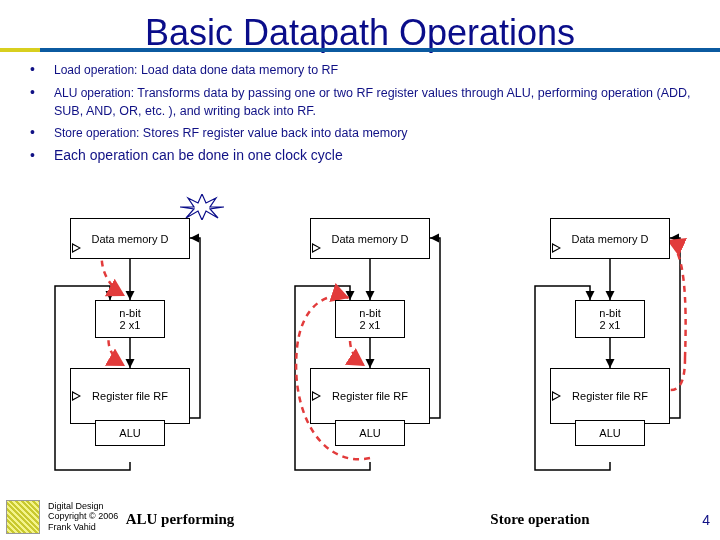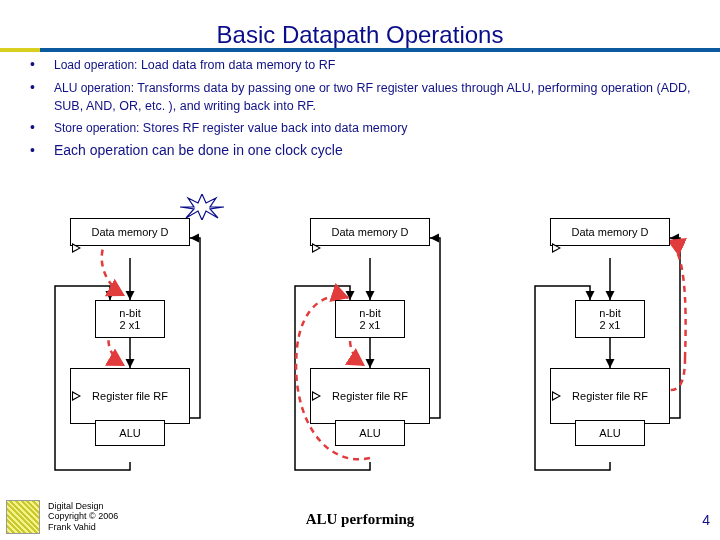--- a/index.html
+++ b/index.html
@@ -6,23 +6,23 @@
   body {
     width: 720px;
     height: 540px;
     font-family: Arial, Helvetica, sans-serif;
     background: #fff;
     position: relative;
     overflow: hidden;
   }
   .title {
     text-align: center;
-    font-size: 24px;
+    font-size: 36px;
     color: #0a0d8a;
-    padding-top: 21px;
+    padding-top: 12px;
     padding-bottom: 6px;
   }
   .bullets {
     padding: 0 20px 0 30px;
   }
   .bullet {
     font-size: 14px;
     color: #101185;
     margin-bottom: 4px;
     display: flex;
@@ -53,21 +53,21 @@
   .box {
     position: absolute;
     border: 1.5px solid #000;
     background: #fff;
     font-size: 11px;
     display: flex;
     align-items: center;
     justify-content: center;
     text-align: center;
   }
-  .dmem { left: 45px; top: 0; width: 120px; height: 28px; }
+  .dmem { left: 45px; top: 0; width: 120px; height: 41px; }
   .mux  { left: 70px; top: 82px; width: 70px; height: 38px; }
   .rf   { left: 45px; top: 150px; width: 120px; height: 56px; }
   .alu  { left: 70px; top: 202px; width: 70px; height: 26px; }
   .tri {
     position: absolute;
     width: 0; height: 0;
     border-top: 5px solid transparent;
     border-bottom: 5px solid transparent;
     border-left: 9px solid #000;
   }
@@ -150,21 +150,21 @@
 
 <div class="title">Basic Datapath Operations</div>
 <div class="bars">
   <div class="bar-y"></div>
     <div class="bar-g"></div>
 </div>
 
 <div class="bullets">
   <div class="bullet">
     <span class="dot">•</span>
-    <span class="bullet-body"><span class="u">Load operation:</span><span class="rest"> Load data from data memory to RF</span></span>
+    <span class="bullet-body"><span class="u">Load operation:</span><span class="rest"> Load data done data memory to RF</span></span>
   </div>
   <div class="bullet">
     <span class="dot">•</span>
     <span class="bullet-body"><span class="u">ALU operation:</span><span class="rest"> Transforms data by passing one or two RF register values through ALU, performing operation (ADD, SUB, AND, OR, etc. ), and writing back into RF.</span></span>
   </div>
   <div class="bullet">
     <span class="dot">•</span>
     <span class="bullet-body"><span class="u">Store operation:</span><span class="rest"> Stores RF register value back into data memory</span></span>
   </div>
   <div class="bullet bullet4">
@@ -257,20 +257,21 @@
     </div>
     <div class="box rf">Register file RF</div>
     <div class="tri tri-rf"></div>
     <div class="box alu">ALU</div>
   </div>
 
 </div>
 
 <div class="caption-row">
   <div class="caption">ALU performing</div>
+  <div class="caption">Store operation</div>
 </div>
 
 <div class="corner-logo"></div>
 <div class="footer-copy">
   <div>Digital Design</div>
   <div>Copyright © 2006</div>
   <div>Frank Vahid</div>
 </div>
 <div class="pagenum">4</div>
 

